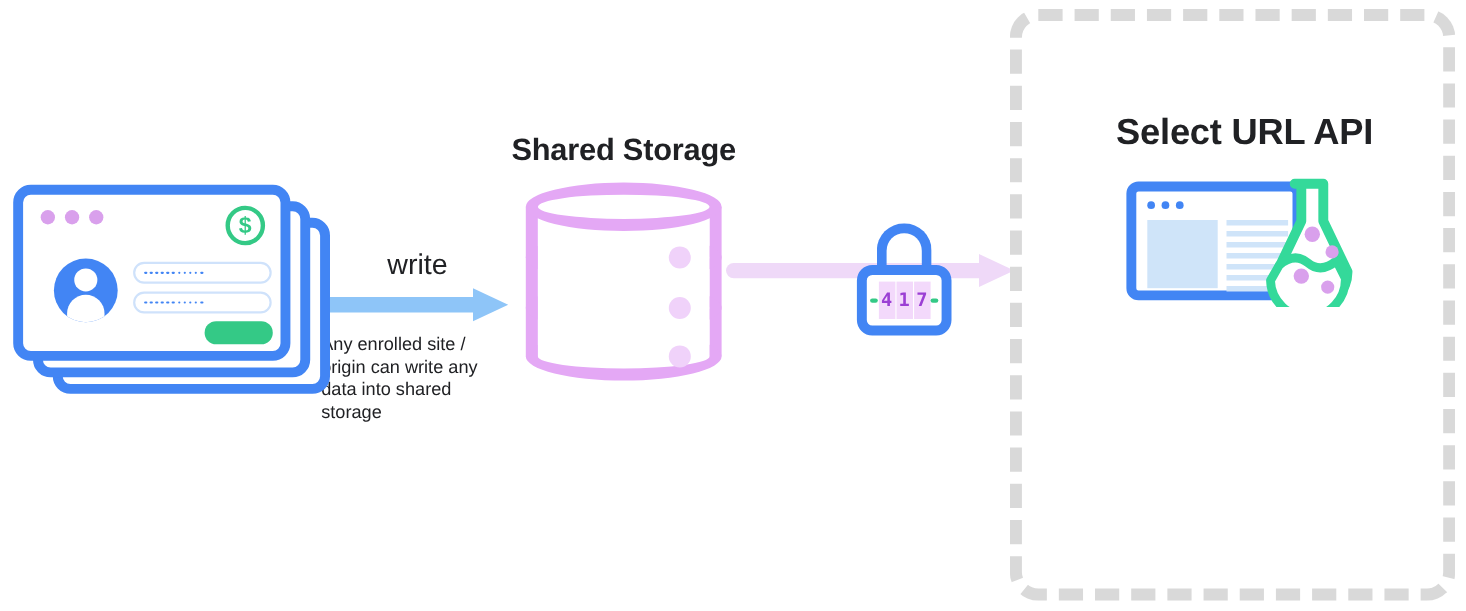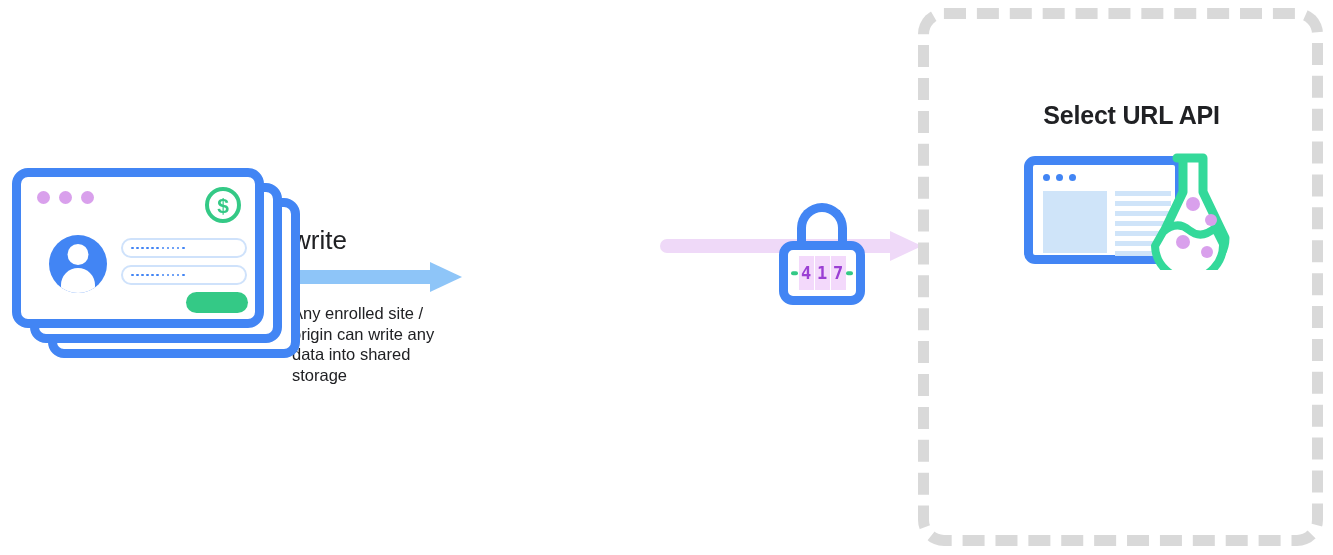--- a/index.html
+++ b/index.html
@@ -59,21 +59,21 @@
   .field.f1{top:61px;}
   .field.f2{top:88px;}
   .greenbtn{
     position:absolute;left:165px;top:115px;
     width:62px;height:21px;border-radius:11px;background:#34c986;
   }
 
   
   #writeblock{left:292px;top:225px;width:175px;}
   .arrowlabel{
-    font-size:26px;color:#202124;
+    font-size:26px;color:#202124;text-align:center;
     font-family:"Liberation Sans","DejaVu Sans",sans-serif;
     letter-spacing:0px;
   }
   .arrow{position:relative;height:30px;margin-top:6px;}
   .arrow .shaft{position:absolute;left:0;top:8px;height:14px;border-radius:7px 0 0 7px;}
   .arrow .head{position:absolute;top:0;width:0;height:0;
     border-top:15px solid transparent;border-bottom:15px solid transparent;}
 
   .desc{
     font-size:16.5px;line-height:20.5px;color:#202124;margin-top:11px;
@@ -136,21 +136,21 @@
   .tick.l{left:3px;}
   .tick.r{right:3px;}
 
   
   #panel{
     left:918px;top:8px;width:405px;height:538px;
     border:11px dashed #d9d9d9;border-radius:26px;box-sizing:border-box;
     background:#fff;
   }
   .api{position:absolute;left:0;width:405px;text-align:center;}
-  .api .name{font-size:25px;font-weight:700;color:#202124;letter-spacing:-0.2px;}
+  .api .name{font-size:33px;font-weight:700;color:#202124;letter-spacing:-0.2px;}
   #api1{top:82px;}
   #api2{top:295px;}
 
   
   .selurl{position:relative;width:215px;height:118px;margin:22px auto 0;}
   .win{
     position:absolute;left:0;top:4px;width:160px;height:108px;
     border:9px solid #4285f4;border-radius:11px;box-sizing:border-box;background:#fff;
   }
   .win .wd{position:absolute;left:10px;top:9px;display:flex;gap:6px;}
@@ -221,20 +221,35 @@
 
   <div class="abs" id="writeblock">
     <div class="arrowlabel">write</div>
     <div class="arrow">
       <div class="shaft" style="width:140px;background:#8ec5f8;"></div>
       <div class="head" style="left:138px;border-left:32px solid #8ec5f8;"></div>
     </div>
     <div class="desc">Any enrolled site / origin can write any data into shared storage</div>
   </div>
 
+  <div class="abs" id="cylwrap">
+    <div class="bigtitle">Shared Storage</div>
+    <div class="cyl">
+      <div class="side sl"></div>
+      <div class="side sr"></div>
+      <div class="mask" style="top:22px;height:136px;"></div>
+      <div class="ring r4"></div>
+      <div class="ring r3"></div>
+      <div class="ring r2"></div>
+      <div class="cap"></div>
+      <div class="blot b1"></div>
+      <div class="blot b2"></div>
+      <div class="blot b3"></div>
+    </div>
+  </div>
 
   <div class="abs" id="readblock">
     <div class="arrow">
       <div class="shaft" style="width:232px;background:#efd9f8;"></div>
       <div class="head" style="left:230px;border-left:32px solid #efd9f8;"></div>
     </div>
   </div>
 
   <div class="abs" id="lock">
     <div class="lock-shackle"></div>

